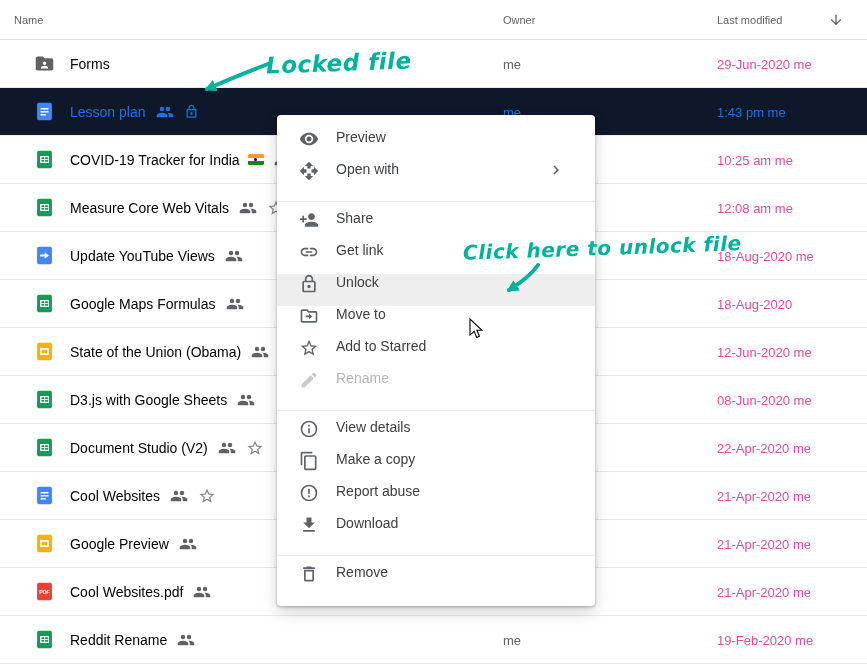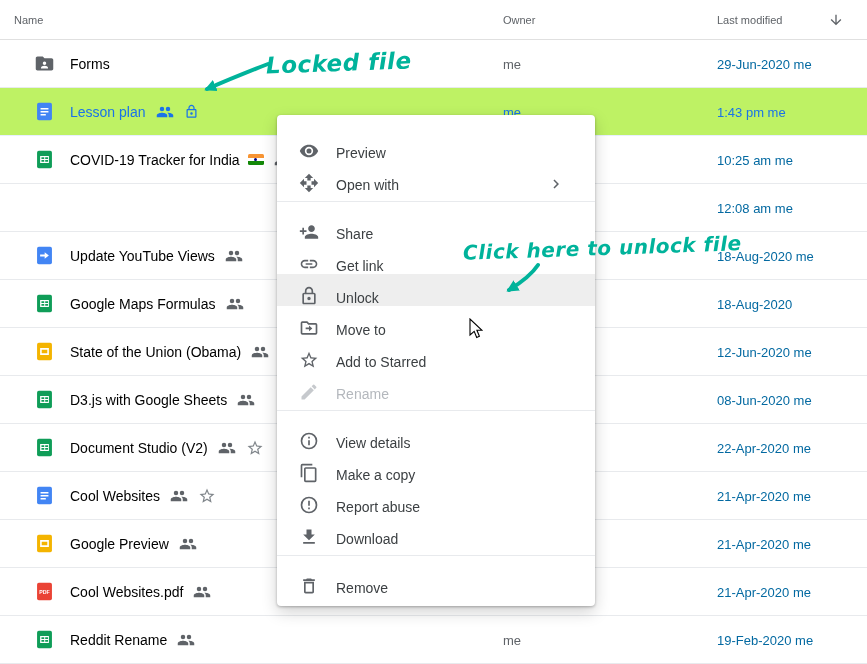--- a/index.html
+++ b/index.html
@@ -9,40 +9,40 @@
   
   .list-header { position:absolute; top:0; left:0; width:100%; height:40px; border-bottom:1px solid #e0e0e0; background:#fff; }
   .col-label { position:absolute; top:50%; transform:translateY(-50%); font-size:11px; color:#5f6368; }
   .col-name { left:14px; }
   .col-owner { left:503px; }
   .col-modified { left:717px; }
   .sort-icon { position:absolute; left:828px; top:12px; width:16px; height:16px; color:#5f6368; cursor:pointer; }
 
   
   .row { position:absolute; left:0; width:100%; height:48px; border-bottom:1px solid #e8eaed; background:#fff; cursor:pointer; }
-  .row.selected { background:#bef264; border-bottom-color:#e8f0fe; }
+  .row.selected { background:#0f172a; border-bottom-color:#e8f0fe; }
   .namewrap { position:absolute; left:34px; top:0; height:100%; display:flex; align-items:center; }
   .ficon { width:21px; height:21px; margin-right:15px; flex:0 0 auto; }
   .fname { font-size:14px; color:#000000; white-space:nowrap; }
   .row.selected .fname { color:#1a73e8; }
   .badge { width:18px; height:18px; margin-left:10px; color:#5f6368; flex:0 0 auto; }
   .badge.star { color:#80868b; }
   .badge.lock { width:15px; height:15px; }
   .row.selected .badge { color:#1a73e8; }
   .flag { width:16px; height:11px; margin-left:8px; border-radius:1.5px; position:relative; flex:0 0 auto;
           background:linear-gradient(to bottom,#f79433 0 33.3%,#ffffff 33.3% 66.6%,#138808 66.6% 100%); }
   .flag::after { content:""; position:absolute; left:50%; top:50%; width:3px; height:3px; margin:-1.5px 0 0 -1.5px; border-radius:50%; background:#000080; }
   .owner { position:absolute; left:503px; top:50%; transform:translateY(-50%); font-size:13px; color:#5f6368; }
-  .modified { position:absolute; left:717px; top:50%; transform:translateY(-50%); font-size:13px; color:#0369a1; white-space:nowrap; }
+  .modified { position:absolute; left:717px; top:50%; transform:translateY(-50%); font-size:13px; color:#ec4899; white-space:nowrap; }
   .row.selected .owner, .row.selected .modified { color:#1a73e8; }
 
   
   .menu { position:absolute; left:277px; top:115px; width:318px; background:#fff; border-radius:4px; z-index:10;
           box-shadow:0 1px 3px rgba(0,0,0,.28), 0 6px 16px rgba(0,0,0,.18); padding:14px 0 10px; }
-  .menu-item { height:32px; display:flex; align-items:flex-end; padding:0 14px 0 22px; font-size:14px; color:#3c4043; cursor:pointer; }
+  .menu-item { height:32px; display:flex; align-items:flex-start; padding:0 14px 0 22px; font-size:14px; color:#3c4043; cursor:pointer; }
   .menu-item .mi { width:20px; height:20px; margin-right:17px; color:#5f6368; flex:0 0 auto; }
   .menu-item.hovered { background:#eeeeee; }
   .menu-item.disabled { color:#b4b8bd; cursor:default; }
   .menu-item.disabled .mi { color:#c6c9cd; }
   .chev { width:18px; height:18px; margin-left:auto; margin-right:16px; color:#5f6368; flex:0 0 auto; }
   .menu-divider { height:1px; background:#e8eaed; margin:8px 0; }
 
   
   .annotation { position:absolute; color:#00b39b; font-family:"DejaVu Sans", sans-serif; font-style:italic; font-weight:bold;
                 z-index:20; white-space:nowrap; letter-spacing:.5px; }
@@ -188,20 +188,32 @@
       <span class="flag"></span>
       <svg class="badge" viewBox="0 0 24 24">
           <use href="#sym-people"></use>
         </svg>
     </div>
     <span class="owner">me</span>
     <span class="modified">10:25 am me</span>
   </div>
 
   <div class="row" style="top:184px">
+    <div class="namewrap">
+      <svg class="ficon" viewBox="0 0 24 24">
+          <use href="#sym-file-sheets"></use>
+        </svg>
+      <span class="fname">Measure Core Web Vitals</span>
+      <svg class="badge" viewBox="0 0 24 24">
+          <use href="#sym-people"></use>
+        </svg>
+      <svg class="badge star" viewBox="0 0 24 24">
+          <use href="#sym-star"></use>
+        </svg>
+    </div>
     <span class="owner">me</span>
     <span class="modified">12:08 am me</span>
   </div>
 
   <div class="row" style="top:232px">
     <div class="namewrap">
       <svg class="ficon" viewBox="0 0 24 24">
           <use href="#sym-file-arrow"></use>
         </svg>
       <span class="fname">Update YouTube Views</span>

